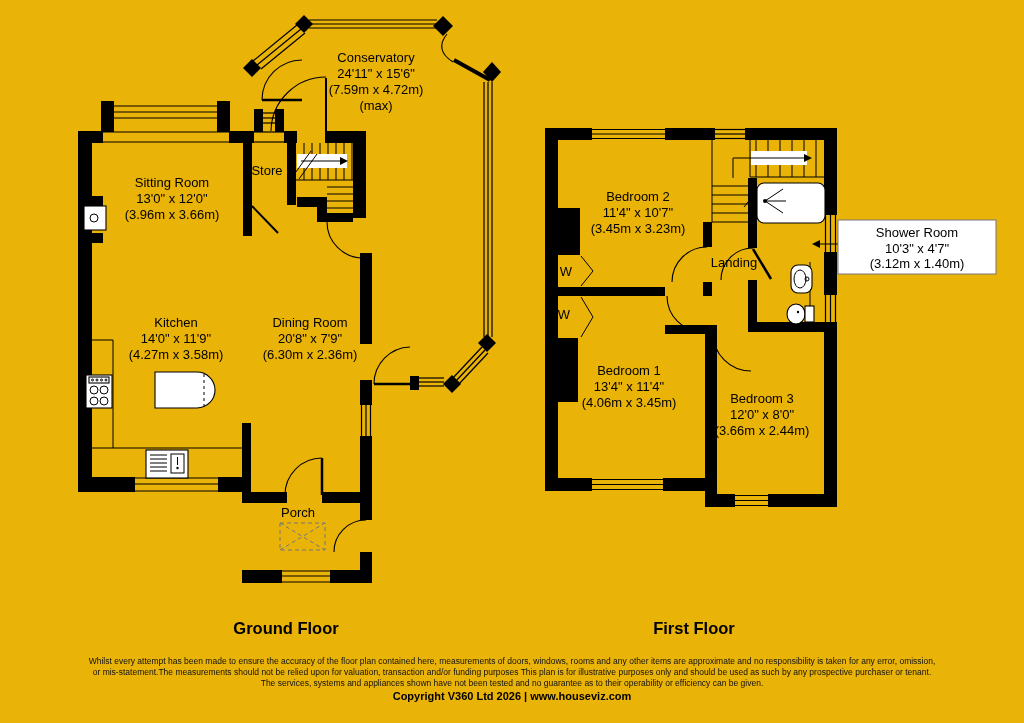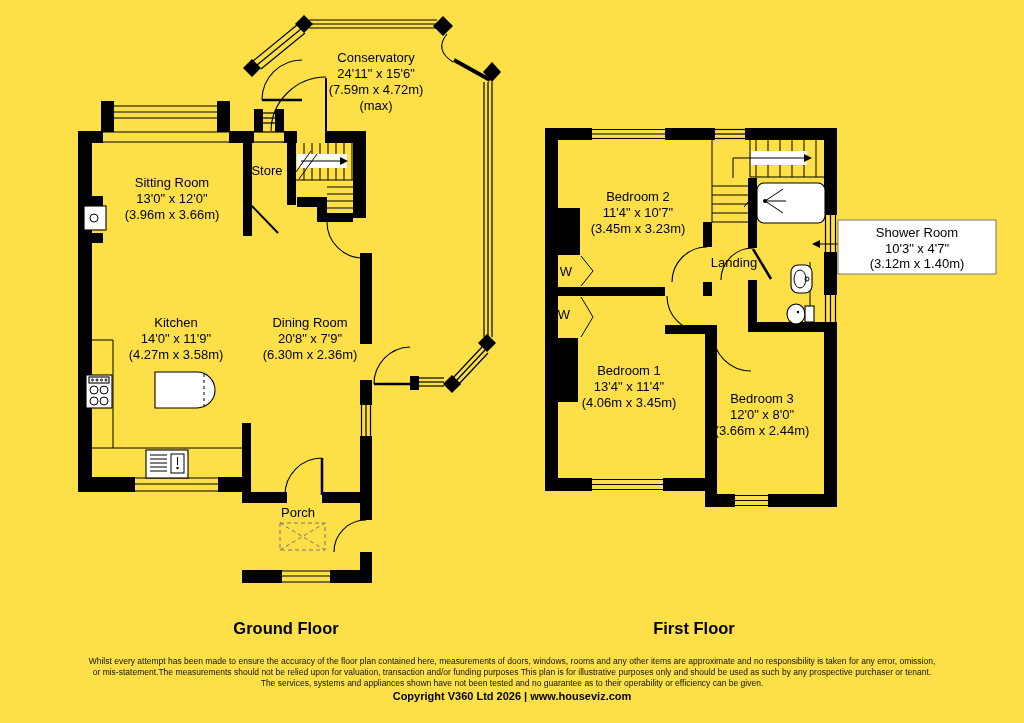--- a/index.html
+++ b/index.html
@@ -1,16 +1,16 @@
 <!DOCTYPE html>
 <html><head>
 <meta charset="utf-8">
 <style>
   html,body{margin:0;padding:0;background:#ffffff;}
-  .page{width:1024px;height:723px;position:relative;background:#fde047;overflow:hidden;}
+  .page{width:1024px;height:723px;position:relative;background:#eab308;overflow:hidden;}
   svg{display:block;}
   svg text{font-family:"Liberation Sans","DejaVu Sans",sans-serif;fill:#000;}
   .room{font-size:13px;text-anchor:middle;}
   .floor-label{font-size:16.5px;font-weight:bold;text-anchor:middle;}
   .disclaimer{font-size:8.5px;text-anchor:middle;fill:#111;}
   .copyright{font-size:11px;font-weight:bold;text-anchor:middle;}
   .wall{fill:#000;stroke:none;}
   .thin{stroke:#000;stroke-width:1;fill:none;}
   .win{stroke:#000;stroke-width:1.2;fill:none;}
   .arc{stroke:#000;stroke-width:1.1;fill:none;}

